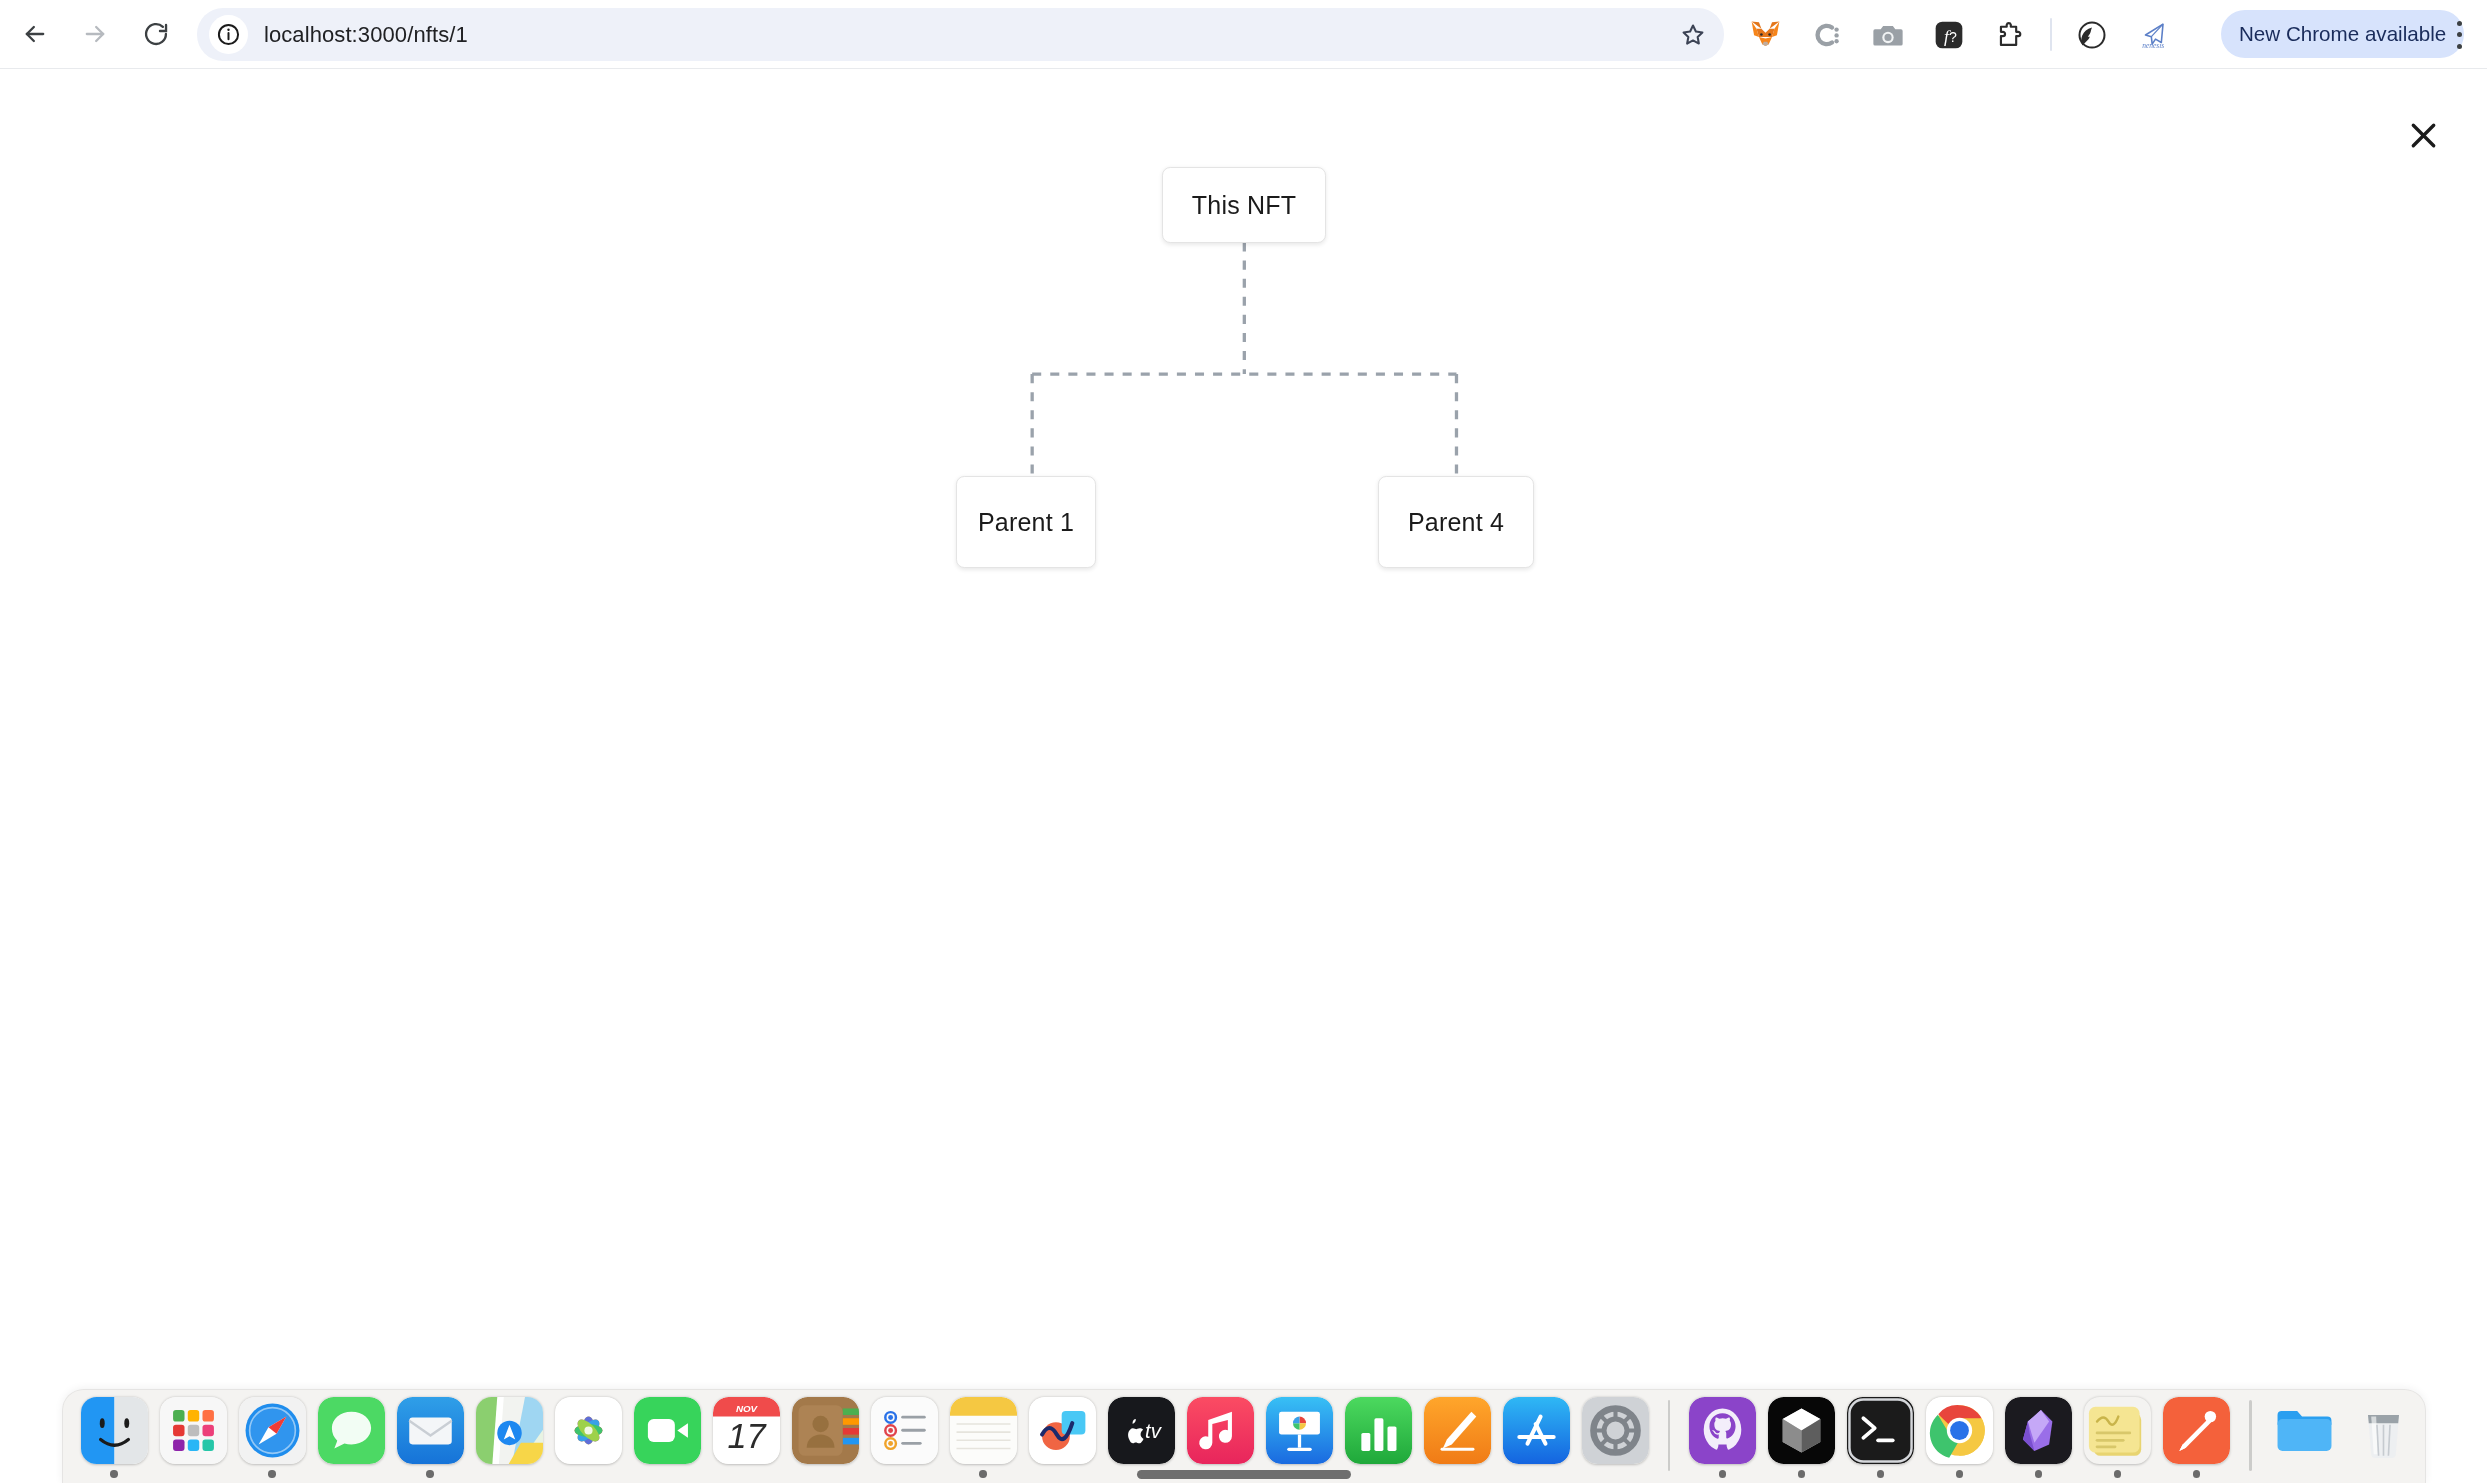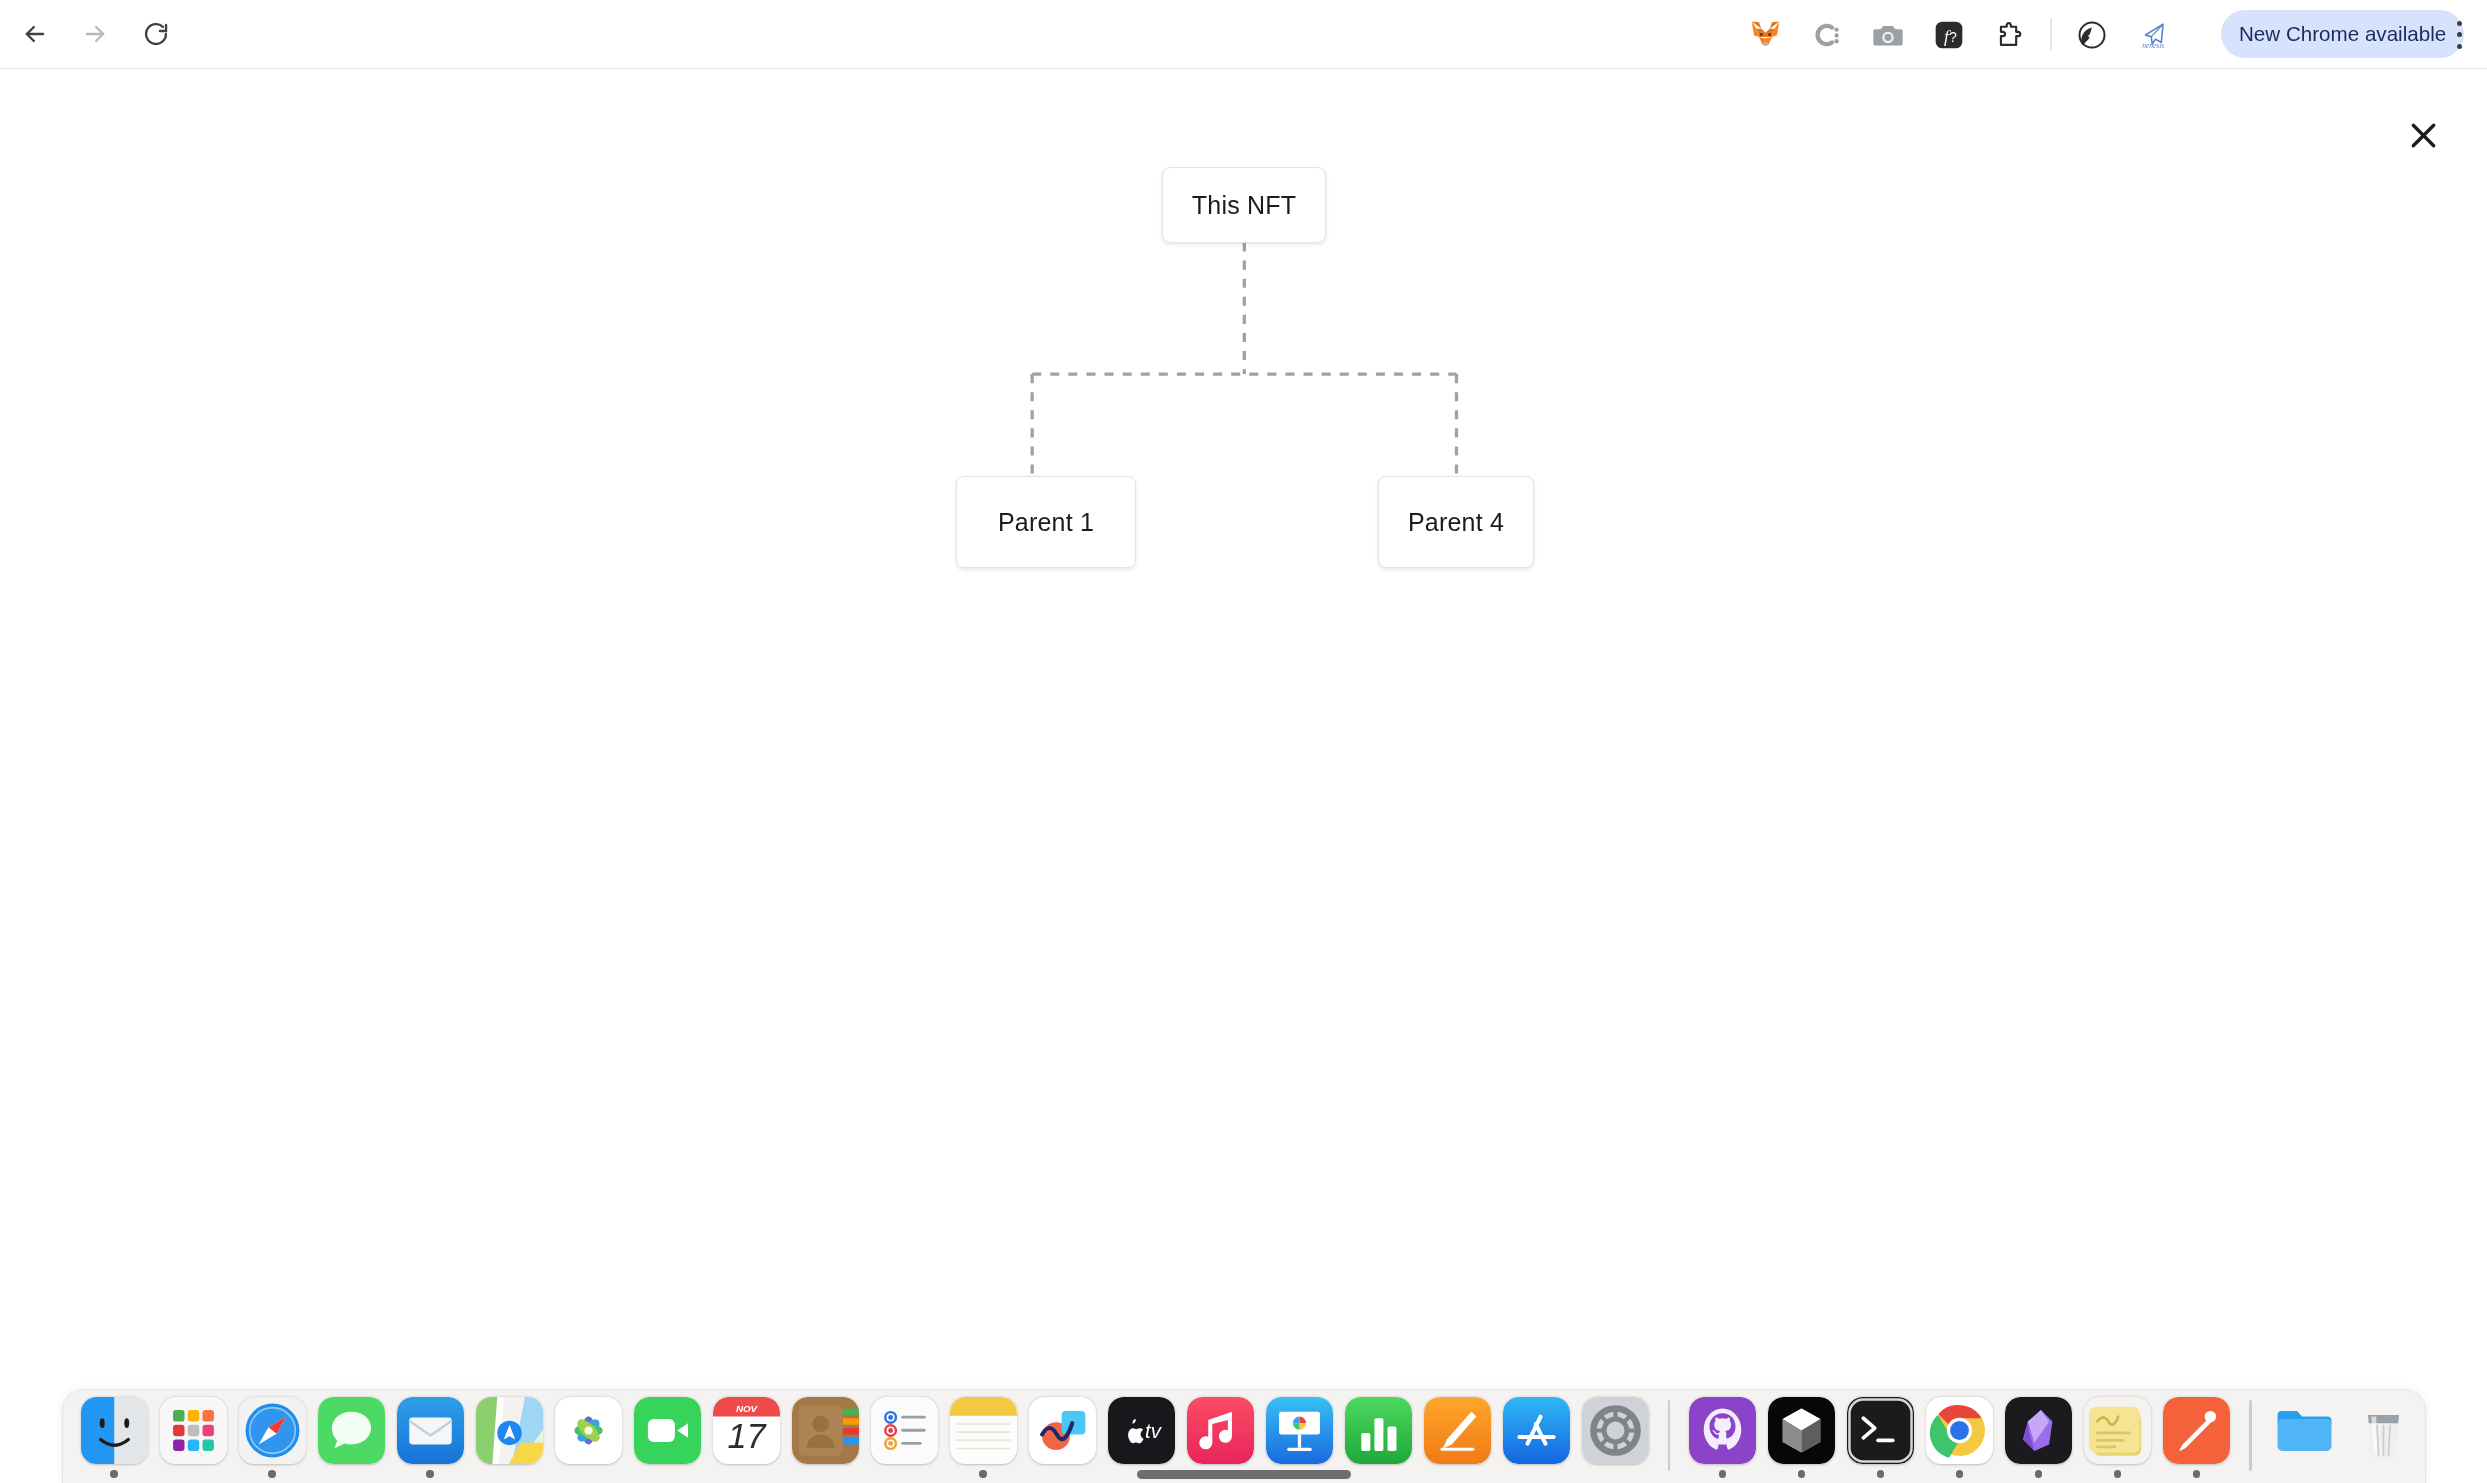--- a/index.html
+++ b/index.html
@@ -101,21 +101,21 @@
     position: absolute;
     background: #ffffff;
     border: 0.8px solid #e4e4e4;
     border-radius: 8.2px;
     box-shadow: 0 1.6px 4.1px rgba(0,0,0,0.09);
     display: flex; align-items: center; justify-content: center;
     font-size: 25px; color: #1b1b1b;
     letter-spacing: 0.2px;
   }
   #node-this  { left: 1162px; top: 98px; width: 164px; height: 76px; }
-  #node-p1    { left: 956px; top: 407px; width: 180px; height: 92px; }
+  #node-p1    { left: 956px; top: 407px; width: 140px; height: 92px; }
   #node-p2    { left: 1378px; top: 407px; width: 156px; height: 92px; }
 
   
   .dock {
     position: absolute; left: 62px; bottom: 0;
     width: 2364px; height: 94px;
     background: rgba(243,242,240,0.92);
     border: 0.8px solid rgba(0,0,0,0.06);
     border-bottom: none;
     border-radius: 21.4px 21.4px 0 0;
@@ -172,20 +172,35 @@
       </svg>
     </div>
     <div class="nav-btn">
       <svg width="28" height="28" viewBox="0 0 24 24" fill="none" stroke="#3c4043" stroke-width="2" stroke-linecap="round">
         <path d="M20.5 12a8.5 8.5 0 1 1-2.6-6.1"></path>
         <path d="M20.6 4.2v5.2h-5.2"></path>
       </svg>
     </div>
   </div>
 
+  <div class="omnibox">
+    <div class="site-info">
+      <svg width="25" height="25" viewBox="0 0 24 24" fill="none" stroke="#1b1b1b" stroke-width="1.9">
+        <circle cx="12" cy="12" r="9.2"></circle>
+        <path d="M12 10.6v6" stroke-linecap="round"></path>
+        <circle cx="12" cy="7.4" r="1.15" fill="#1b1b1b" stroke="none"></circle>
+      </svg>
+    </div>
+    <div class="url-text" title="localhost:3000/nfts/1">localhost:3000/nfts/1</div>
+    <div class="star-btn">
+      <svg width="26" height="26" viewBox="0 0 24 24" fill="none" stroke="#3c4355" stroke-width="1.9" stroke-linejoin="round">
+        <path d="M12 3.2l2.66 5.6 6.04.82-4.4 4.2 1.1 6.06L12 17.02l-5.4 2.88 1.1-6.06-4.4-4.2 6.04-.82z"></path>
+      </svg>
+    </div>
+  </div>
 
   <div class="ext-strip">
 
     <div class="ext-icon">
       <svg width="33" height="31" viewBox="0 0 40 38">
         <path d="M3 3 L15 12 L12 4 Z" fill="#e2761b"></path>
         <path d="M37 3 L25 12 L28 4 Z" fill="#e4761b"></path>
         <path d="M3 3 L6 20 L12 22 L9 12 Z" fill="#f6851b"></path>
         <path d="M37 3 L34 20 L28 22 L31 12 Z" fill="#f6851b"></path>
         <path d="M9 12 L12 22 L20 22 L28 22 L31 12 L25 12 L20 17 L15 12 Z" fill="#e4761b"></path>

